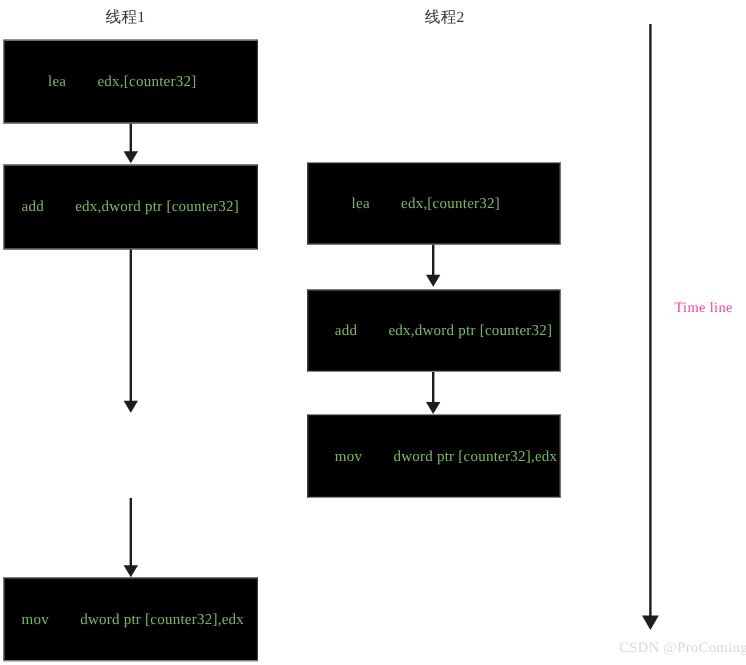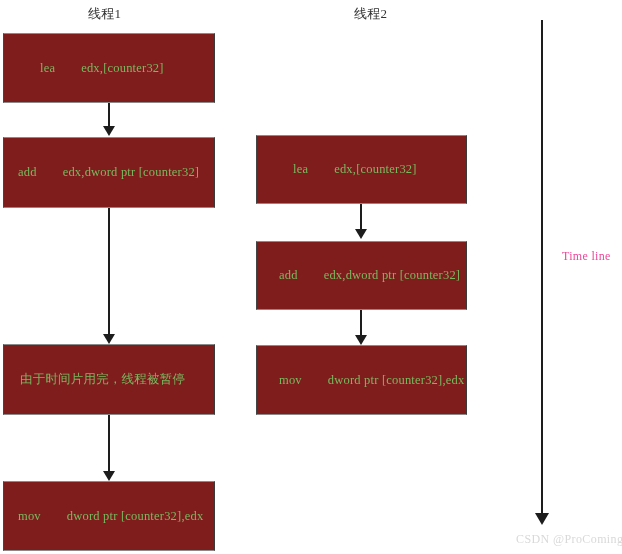--- a/index.html
+++ b/index.html
@@ -22,21 +22,21 @@
     font-size: 13px;
     color: #333333;
     white-space: nowrap;
     letter-spacing: 0.2px;
   }
 
   
   .box {
     position: absolute;
     box-sizing: border-box;
-    background: #7f1d1d;
+    background: #000000;
     border: 1px solid #444444;
     border-right-color: #3a3a3a;
     border-bottom-color: #8a8a8a;
     border-top-color: #8a8a8a;
     box-shadow: 0 0 0 0 transparent;
     display: flex;
     align-items: center;
   }
   .box-text {
     color: #7ab860;
@@ -112,23 +112,20 @@
   <div class="arrowhead" style="left:103px; top:126px;"></div>
 
   <div class="box" style="left:3px; top:137px; width:212px; height:71px;">
     <span class="box-text indent-left">add</span>
     <span class="box-text" style="padding-left:26px;">edx,dword ptr [counter32]</span>
   </div>
 
   <div class="connector" style="left:108px; top:208px; height:127px;"></div>
   <div class="arrowhead" style="left:103px; top:334px;"></div>
 
-  <div class="box" style="left:3px; top:344px; width:212px; height:71px;">
-    <span class="box-text" style="padding-left:16px;">由于时间片用完，线程被暂停</span>
-  </div>
 
   <div class="connector" style="left:108px; top:415px; height:57px;"></div>
   <div class="arrowhead" style="left:103px; top:471px;"></div>
 
   <div class="box" style="left:3px; top:481px; width:212px; height:70px;">
     <span class="box-text indent-left">mov</span>
     <span class="box-text" style="padding-left:26px;">dword ptr [counter32],edx</span>
   </div>
 
   <div class="box" style="left:256px; top:135px; width:211px; height:69px;">

